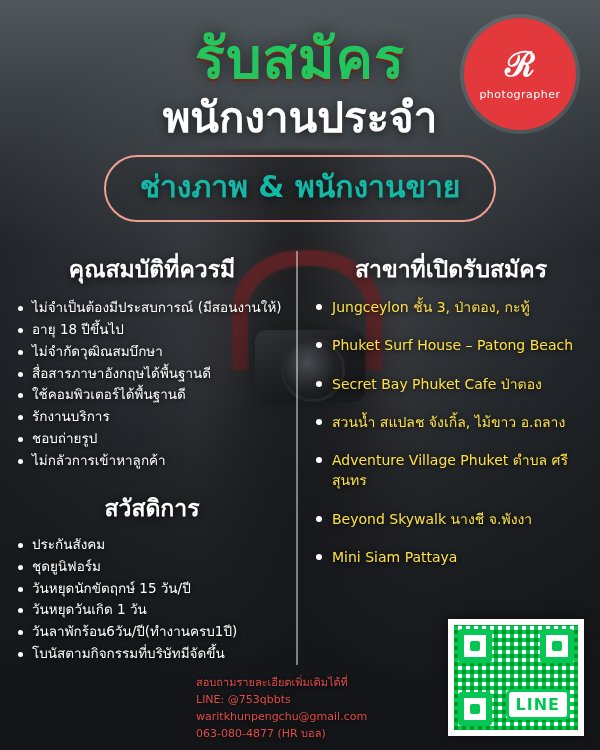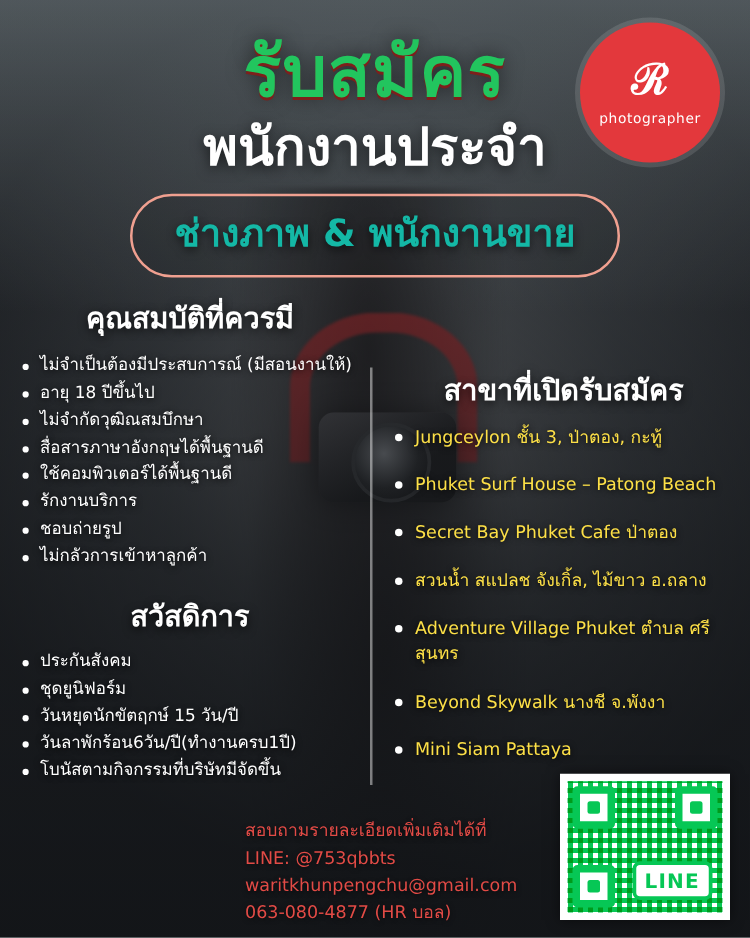--- a/index.html
+++ b/index.html
@@ -94,23 +94,22 @@
     background: #e3383c;
     box-shadow: 0 0 0 4px rgba(255,255,255,0.12);
     display: flex; flex-direction: column; align-items: center; justify-content: center;
     color: #fff;
   }
   .logo-mark { font-size: 34px; font-weight: bold; line-height: 1; font-family: "DejaVu Serif", serif; }
   .logo-text { font-size: 11px; letter-spacing: 0.5px; margin-top: 7px; }
 
   
   .columns {
-    position: absolute; left: 0; right: 0; top: 236px;
+    position: absolute; left: 0; right: 0; top: 251px;
     display: flex;
-    align-items: flex-end;
   }
   .col-left { width: 296px; padding: 0 6px 0 14px; }
   .col-right { width: 304px; padding: 0 10px 0 14px; border-left: 2px solid rgba(255,255,255,0.45); }
   .col-head {
     text-align: center; color: #ffffff; font-weight: bold; font-size: 23px;
     text-shadow: 0 2px 8px rgba(0,0,0,0.7);
     margin-bottom: 10px;
   }
   ul { list-style: none; }
   .bullet-list li {
@@ -139,21 +138,21 @@
   }
   .welfare-head {
     text-align: center; color: #ffffff; font-weight: bold; font-size: 23px;
     text-shadow: 0 2px 8px rgba(0,0,0,0.7);
     margin: 18px 0 8px;
   }
 
   
   .contact {
     position: absolute; left: 196px; bottom: 8px; width: 250px;
-    color: #e24b46; font-size: 14px; line-height: 1.55;
+    color: #e24b46; font-size: 11px; line-height: 1.55;
     text-shadow: 0 1px 4px rgba(0,0,0,0.6);
   }
   .contact div { white-space: nowrap; }
 
   
   .qr-wrap {
     position: absolute; right: 16px; bottom: 14px;
     width: 136px; height: 117px; background: #ffffff; padding: 6px;
     box-shadow: 0 0 10px rgba(0,0,0,0.5);
   }
@@ -218,20 +217,21 @@
         <li>รักงานบริการ</li>
         <li>ชอบถ่ายรูป</li>
         <li>ไม่กลัวการเข้าหาลูกค้า</li>
       </ul>
 
       <div class="welfare-head">สวัสดิการ</div>
       <ul class="bullet-list">
         <li>ประกันสังคม</li>
         <li>ชุดยูนิฟอร์ม</li>
         <li>วันหยุดนักขัตฤกษ์ 15 วัน/ปี</li>
+        <li>วันหยุดวันเกิด 1 วัน</li>
         <li>วันลาพักร้อน6วัน/ปี(ทำงานครบ1ปี)</li>
         <li>โบนัสตามกิจกรรมที่บริษัทมีจัดขึ้น</li>
       </ul>
     </div>
 
     <div class="col-right">
       <div class="col-head">สาขาที่เปิดรับสมัคร</div>
       <ul class="branch-list">
         <li>Jungceylon ชั้น 3, ป่าตอง, กะทู้</li>
         <li>Phuket Surf House – Patong Beach</li>

